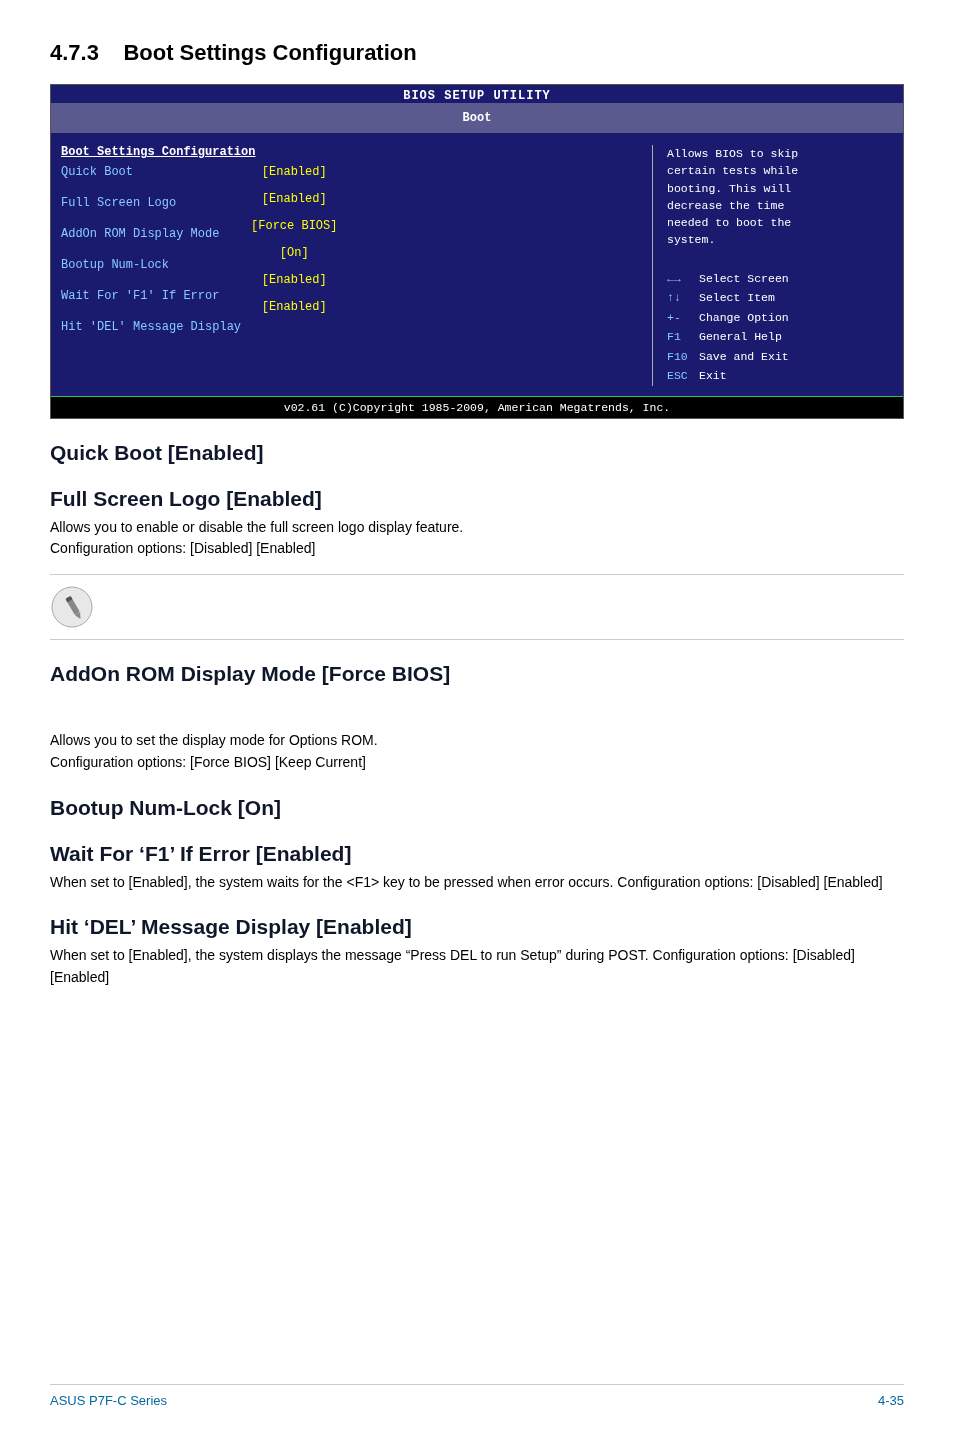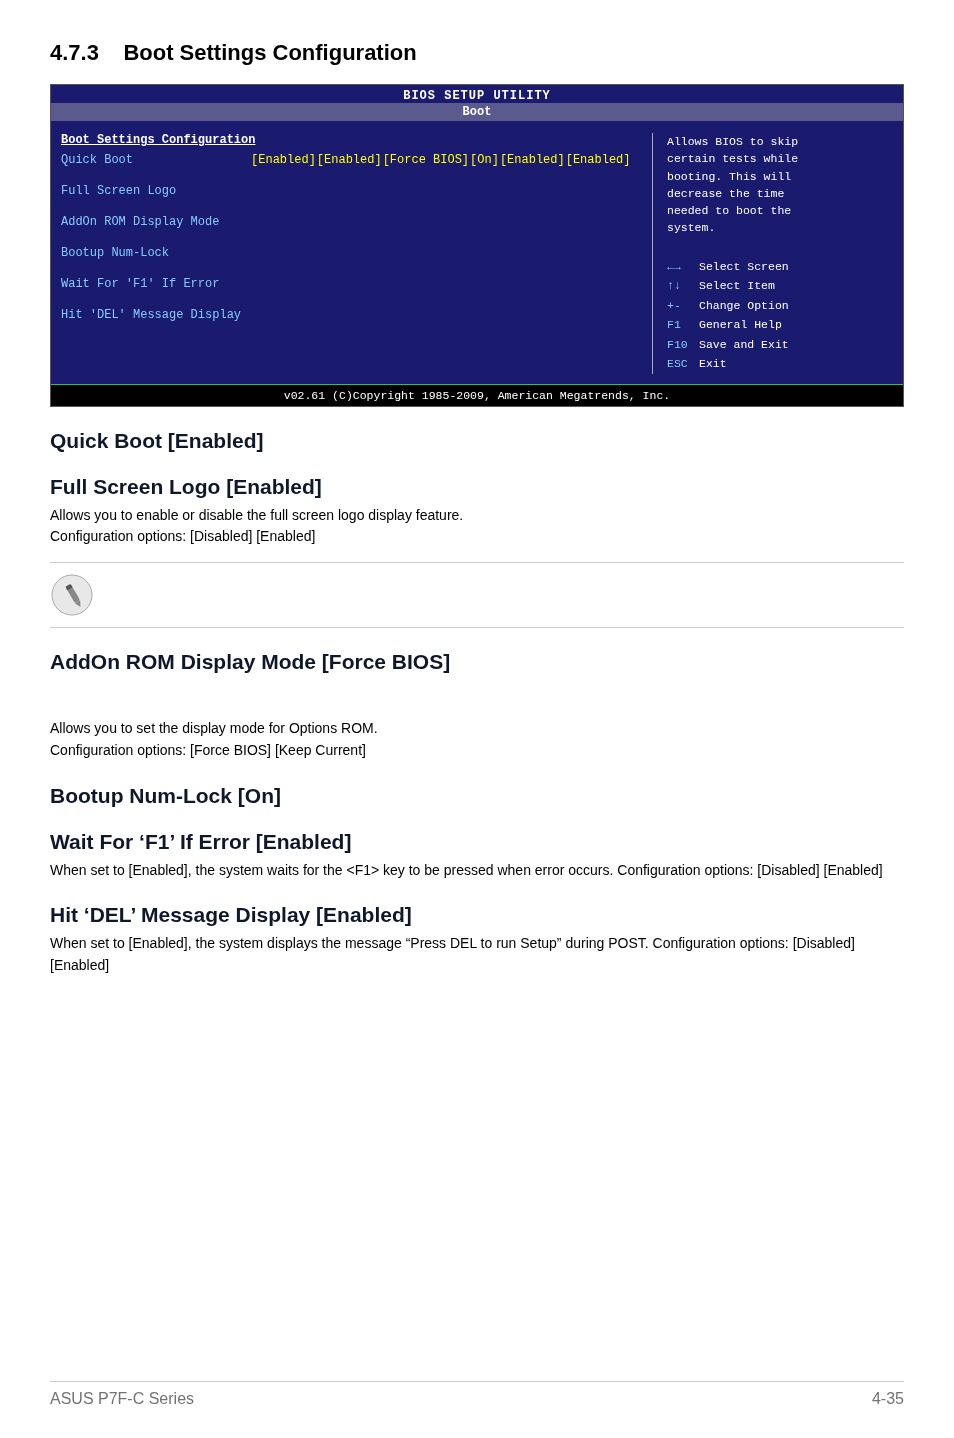--- a/index.html
+++ b/index.html
@@ -34,21 +34,21 @@
       text-align: center;
       padding: 4px 0 0 0;
       font-weight: bold;
       font-size: 12px;
       letter-spacing: 1px;
     }
 
     .bios-header-boot {
       background: #5a5a8e;
       text-align: center;
-      padding: 2px 0;
+      padding: 8px 0;
       font-size: 12px;
       font-weight: bold;
       margin-bottom: 6px;
     }
 
     .bios-body {
       display: flex;
       flex-direction: row;
       padding: 6px 10px 10px 10px;
       gap: 0;
@@ -82,22 +82,24 @@
 
     .bios-items-labels {
       display: flex;
       flex-direction: column;
       gap: 17px;
       min-width: 180px;
     }
 
     .bios-items-values {
       display: flex;
-      gap: 1px;
+      flex-direction: column;
+      gap: 13px;
       padding-left: 10px;
+      align-items: center;
     }
 
     .bios-item-label {
       font-size: 12px;
       color: #8cf;
       white-space: nowrap;
     }
 
     .bios-item-value {
       font-size: 12px;
@@ -174,22 +176,22 @@
     .page-footer {
       position: fixed;
       bottom: 30px;
       left: 50px;
       right: 50px;
       display: flex;
       justify-content: space-between;
       align-items: center;
       border-top: 1px solid #ccc;
       padding-top: 8px;
-      font-size: 16px;
-      color: #737373;
+      font-size: 13px;
+      color: #0369a1;
     }
   </style>
 </head>
 <body>
 
 <div class="page-title">
   <span>4.7.3</span>&nbsp;&nbsp;&nbsp;&nbsp;<span>Boot Settings Configuration</span>
 </div>
 
 <div class="bios-box">

